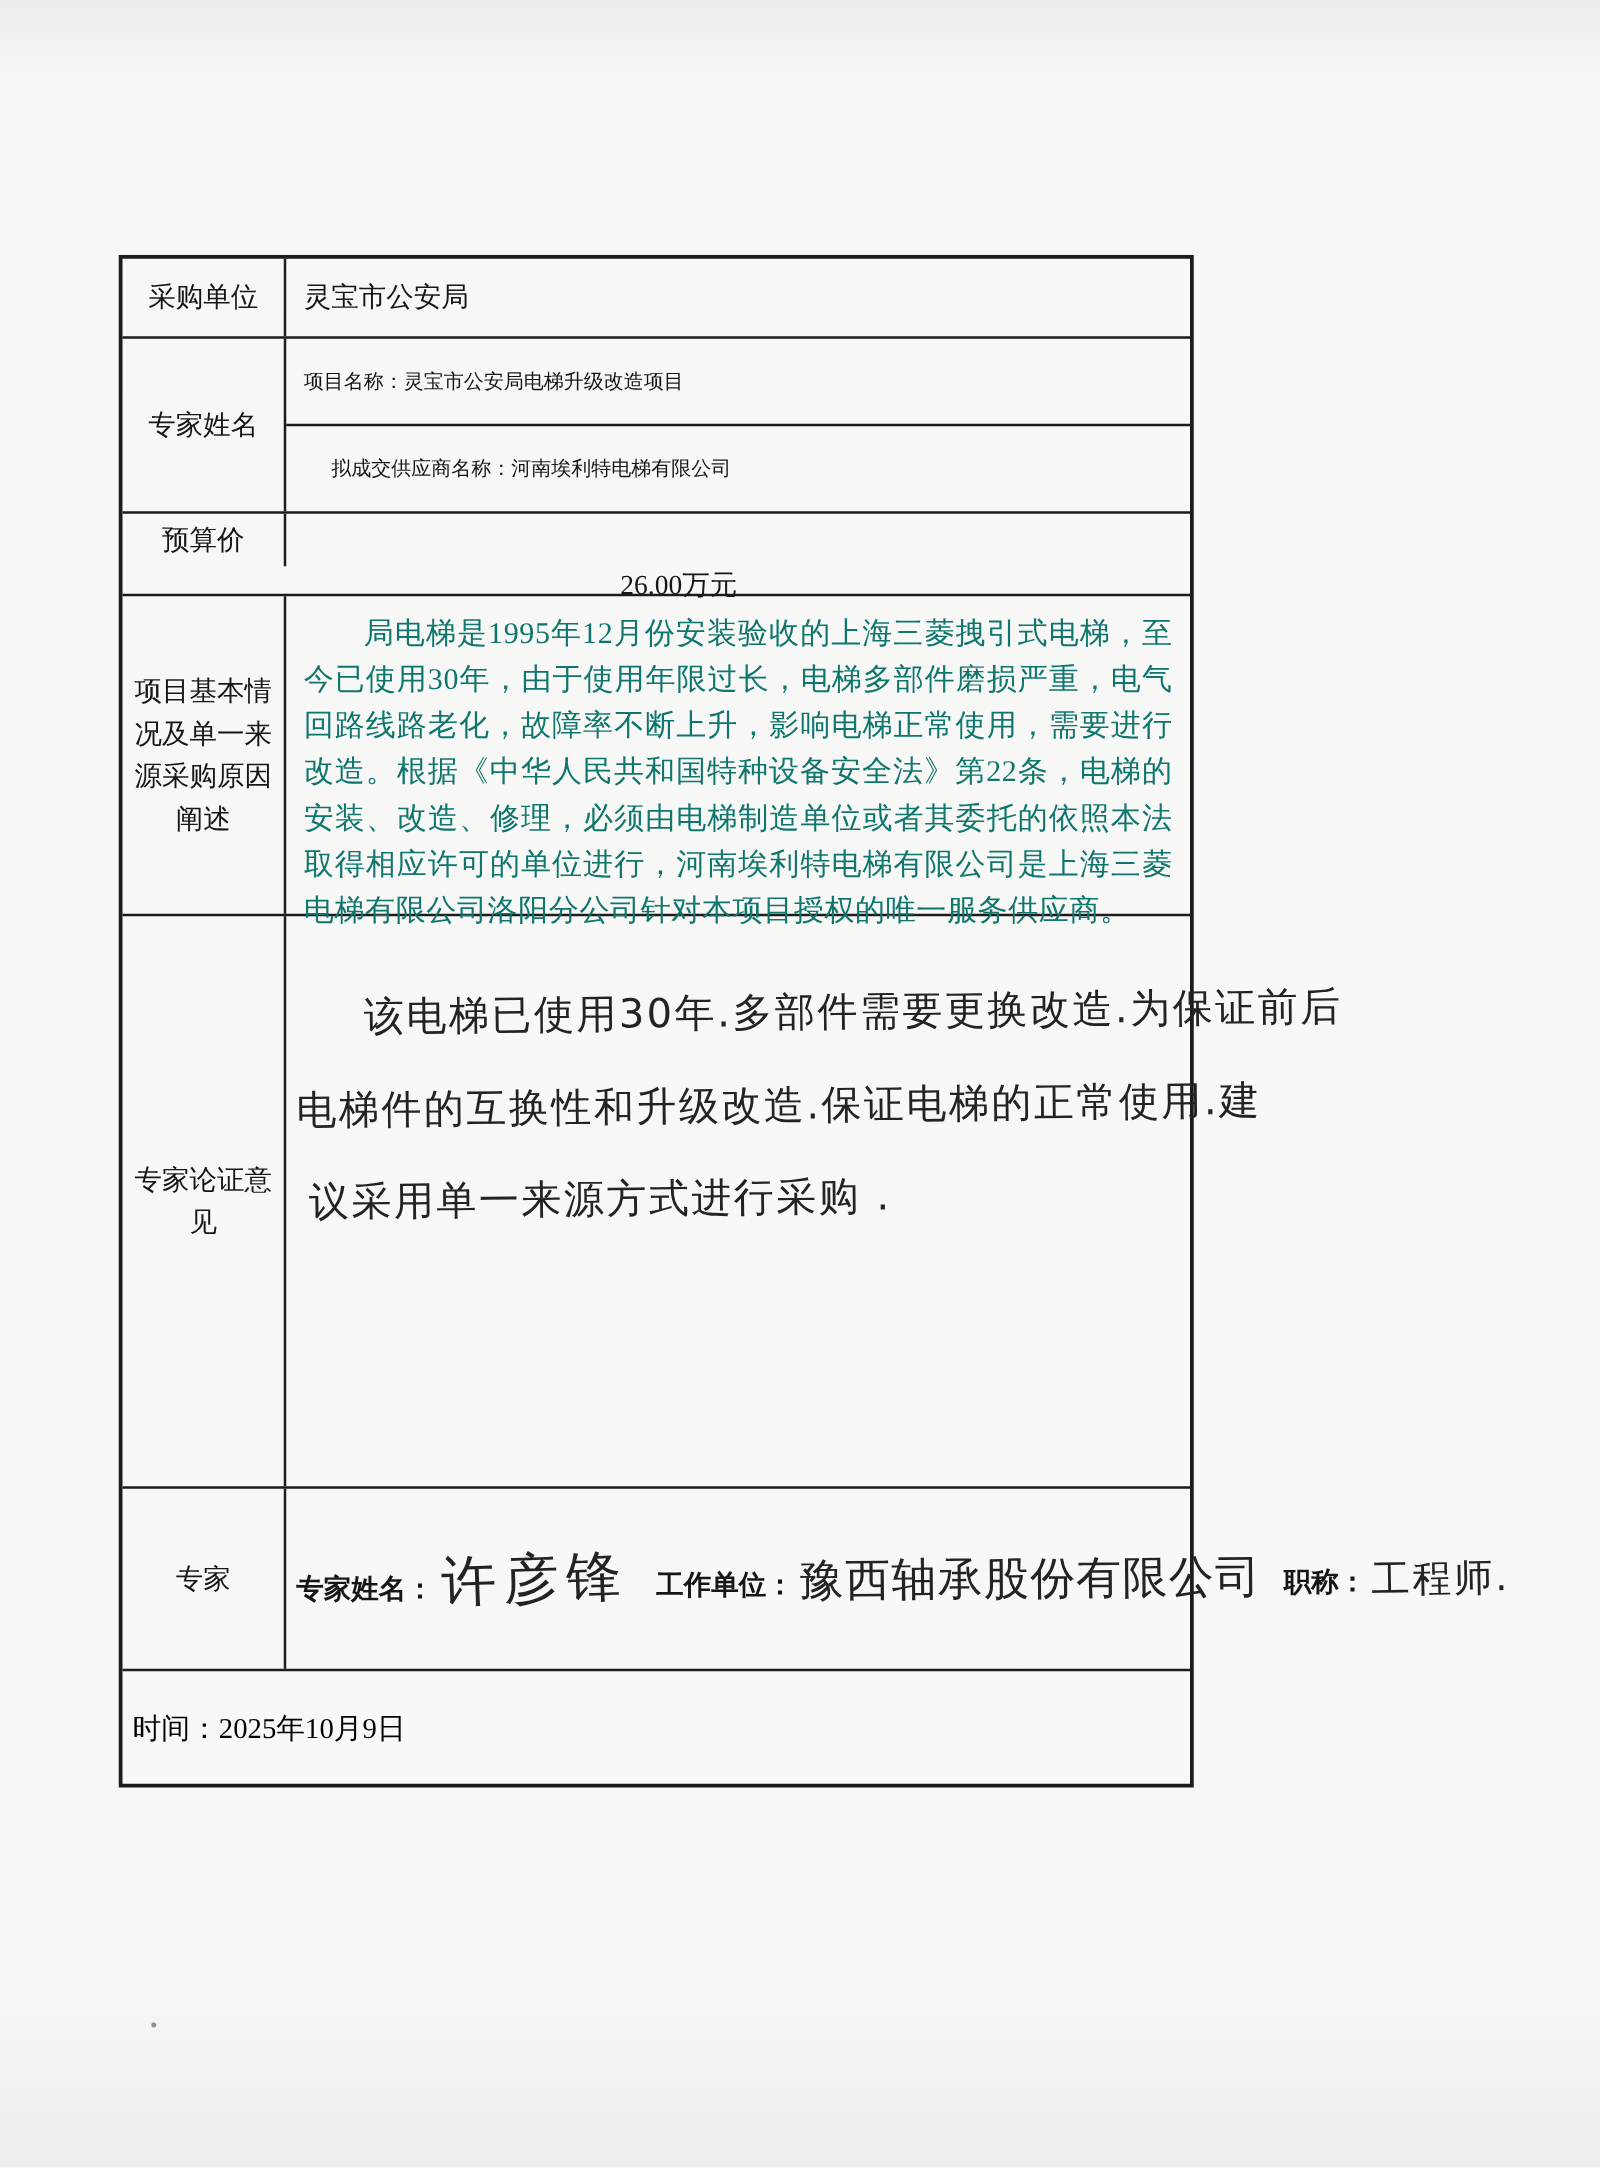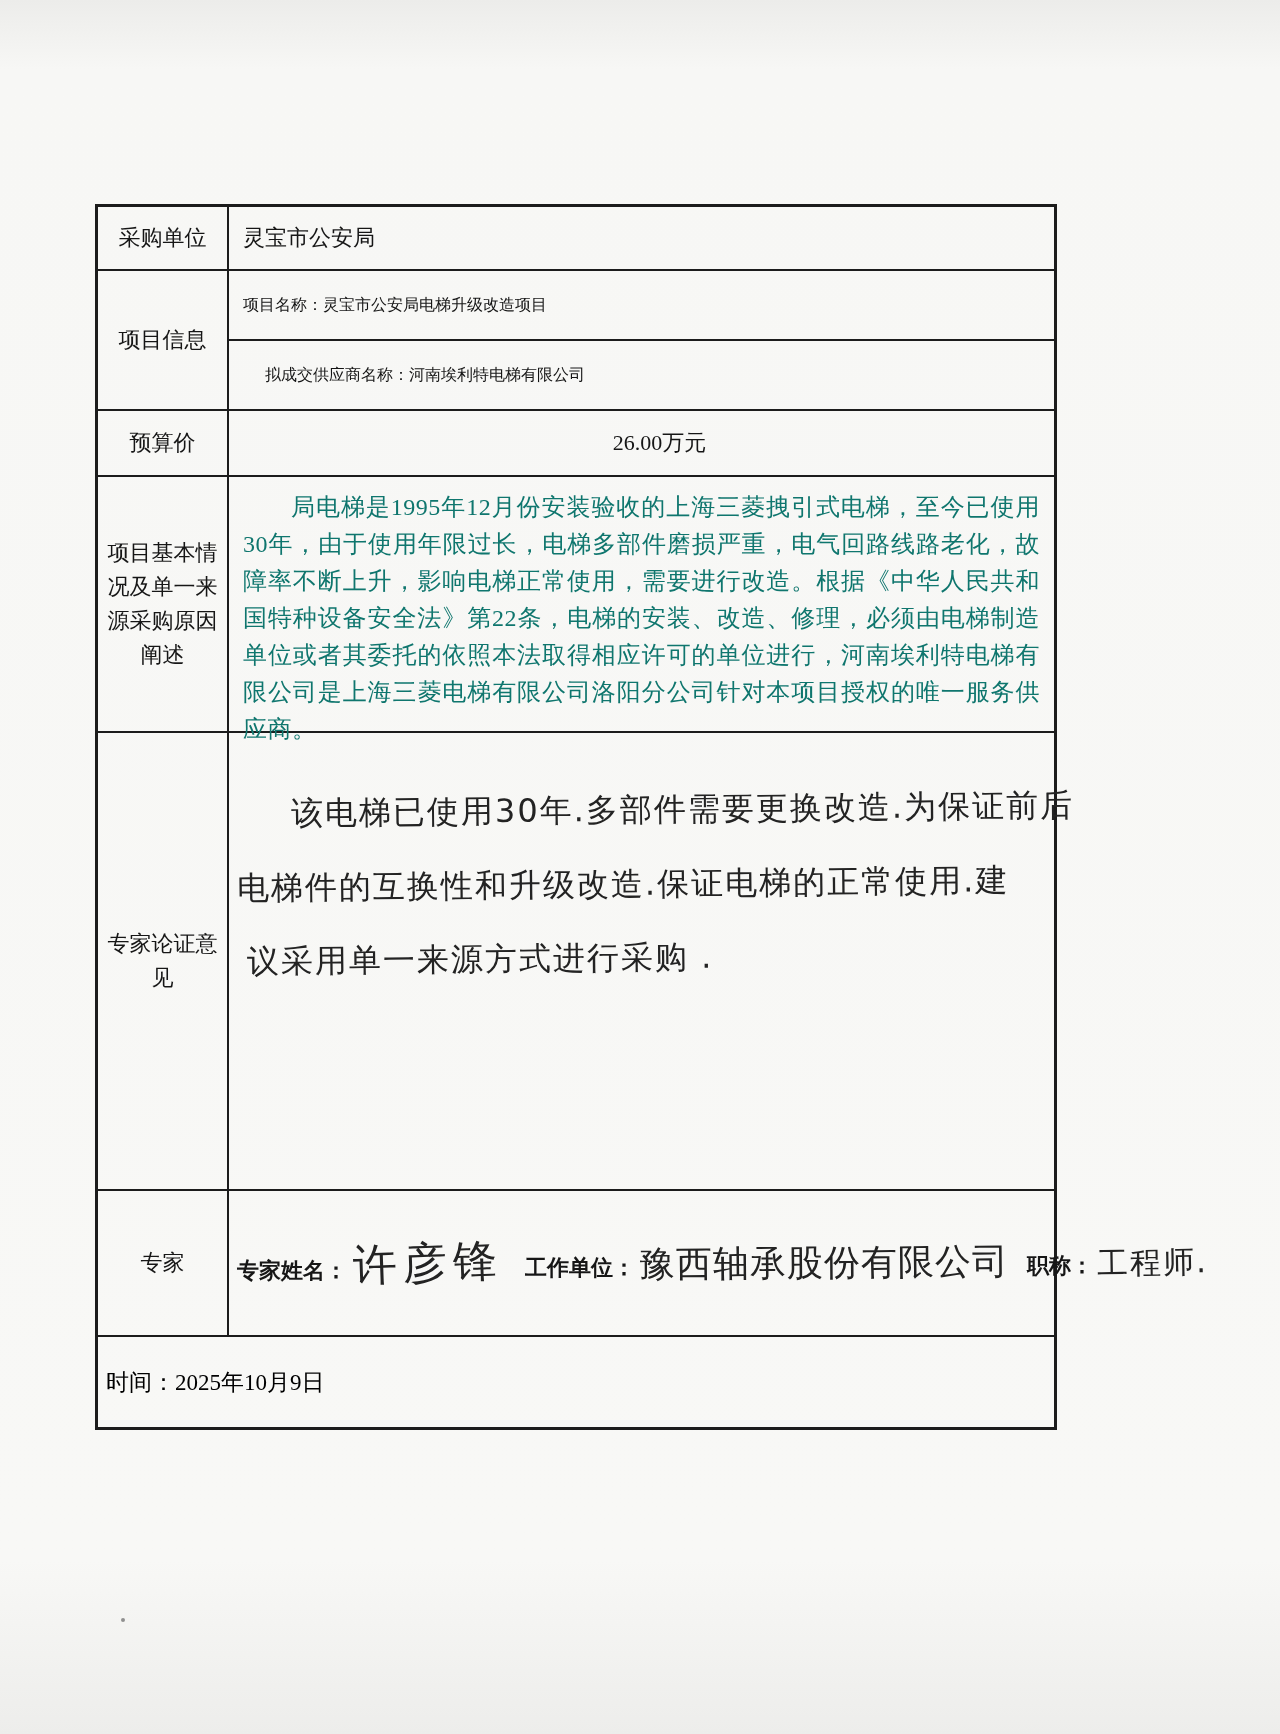--- a/index.html
+++ b/index.html
@@ -10,38 +10,38 @@
     color:#141414;
     position:relative;
     overflow:hidden;
   }
   .sheet{position:absolute;inset:0;}
   .page-title{
     position:absolute;top:146px;left:0;width:100%;
     text-align:center;font-size:28px;font-weight:700;letter-spacing:2px;color:#161616;
   }
   .form-table{
-    position:absolute;left:95px;top:204px;width:962px;
+    position:absolute;left:95px;top:204px;width:860px;
     border:3px solid #1c1c1c;
     box-sizing:border-box;
     background:transparent;
   }
   .row{display:flex;border-bottom:2px solid #1c1c1c;box-sizing:border-box;}
   .row:last-child{border-bottom:none;}
   .label-cell{
     width:131px;min-width:131px;border-right:2px solid #1c1c1c;box-sizing:border-box;
     display:flex;align-items:center;justify-content:center;
     text-align:center;font-size:22px;line-height:34px;color:#161616;
     padding:4px 6px;
   }
   .value-cell{flex:1;box-sizing:border-box;display:flex;align-items:center;font-size:22px;color:#161616;}
   .pad{padding-left:14px;}
   .r1{height:64px;}
   .r2{height:140px;}
-  .r3{height:66px;}
+  .r3{height:66px;flex-direction:column;}
   .r4{height:256px;}
   .r5{height:458px;}
   .r6{height:146px;}
   .r7{height:90px;}
   .stack{flex:1;display:flex;flex-direction:column;}
   .substack-top{flex:1;display:flex;align-items:center;border-bottom:2px solid #1c1c1c;box-sizing:border-box;}
   .substack-bottom{flex:1;display:flex;align-items:center;margin-left:22px;}
   .centered{justify-content:center;text-align:center;padding-left:36px;}
   .para-cell{display:block;padding:12px 14px 0 14px;}
   .para{
@@ -76,21 +76,21 @@
 
 
   <div class="form-table">
 
     <div class="row r1">
       <div class="label-cell">采购单位</div>
       <div class="value-cell pad">灵宝市公安局</div>
     </div>
 
     <div class="row r2">
-      <div class="label-cell">项目信息</div>
+      <div class="label-cell">专家姓名</div>
       <div class="stack">
         <div class="substack-top pad">项目名称：灵宝市公安局电梯升级改造项目</div>
         <div class="substack-bottom pad">拟成交供应商名称：河南埃利特电梯有限公司</div>
       </div>
     </div>
 
     <div class="row r3">
       <div class="label-cell">预算价</div>
       <div class="value-cell centered">26.00万元</div>
     </div>

